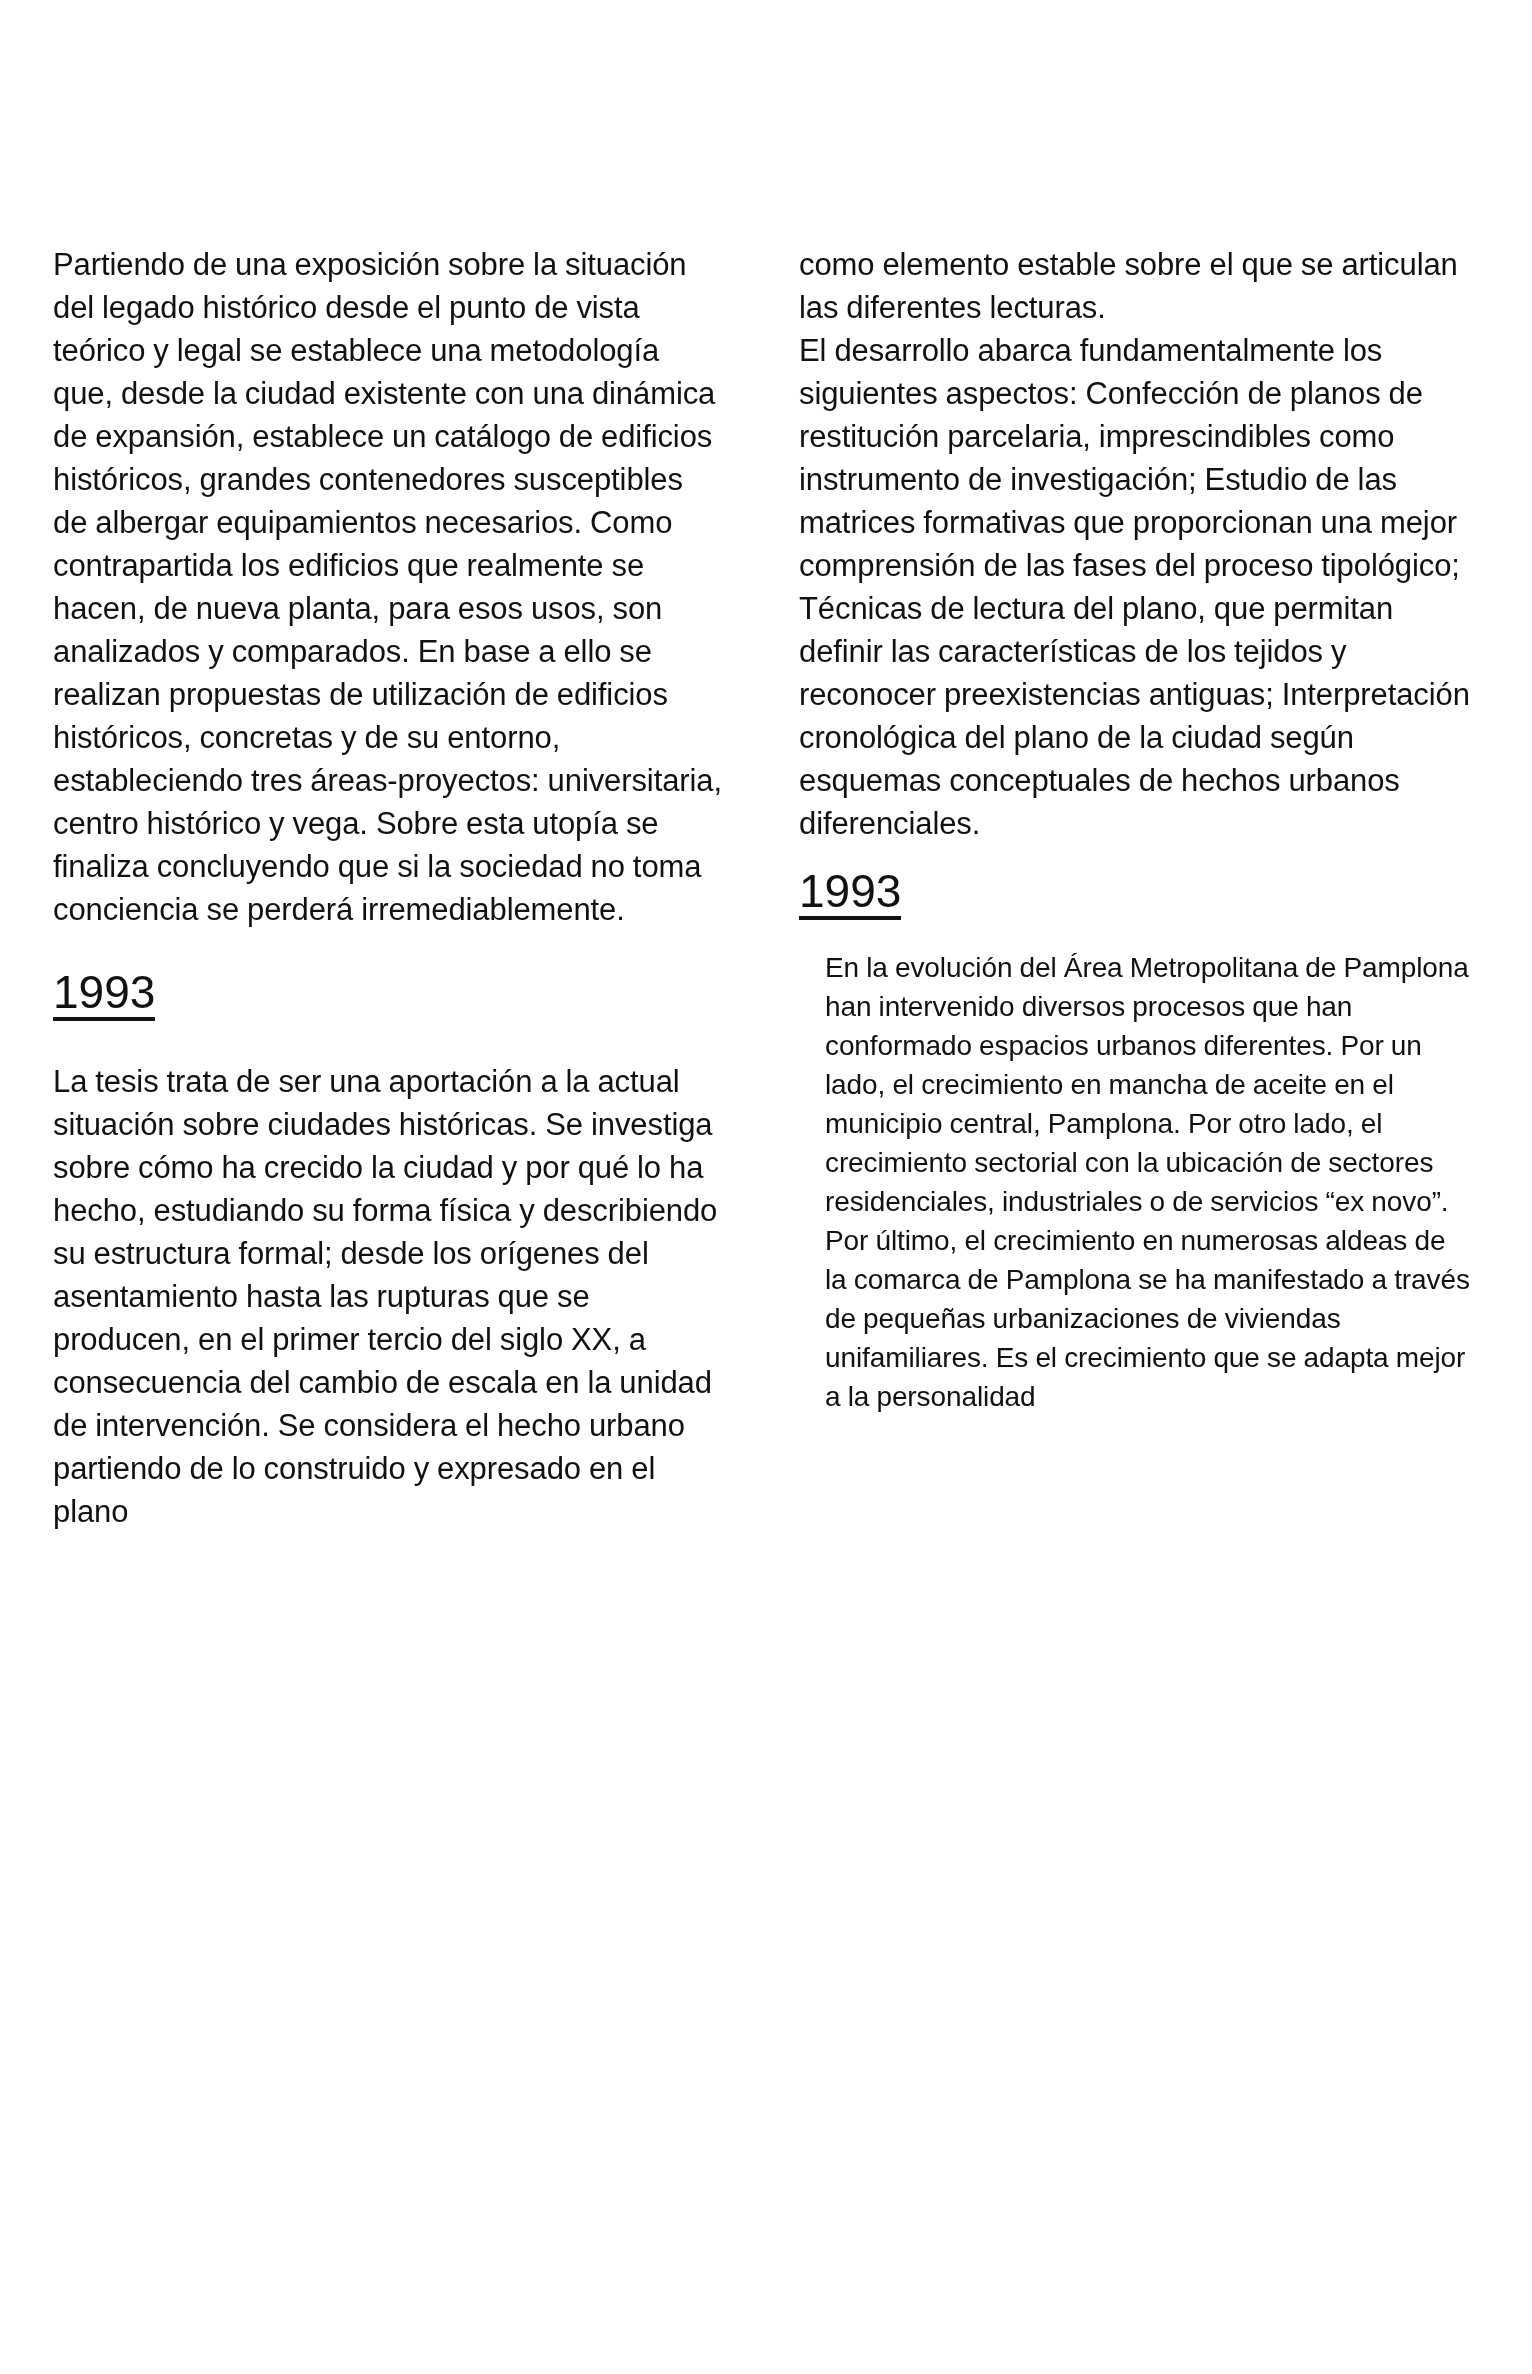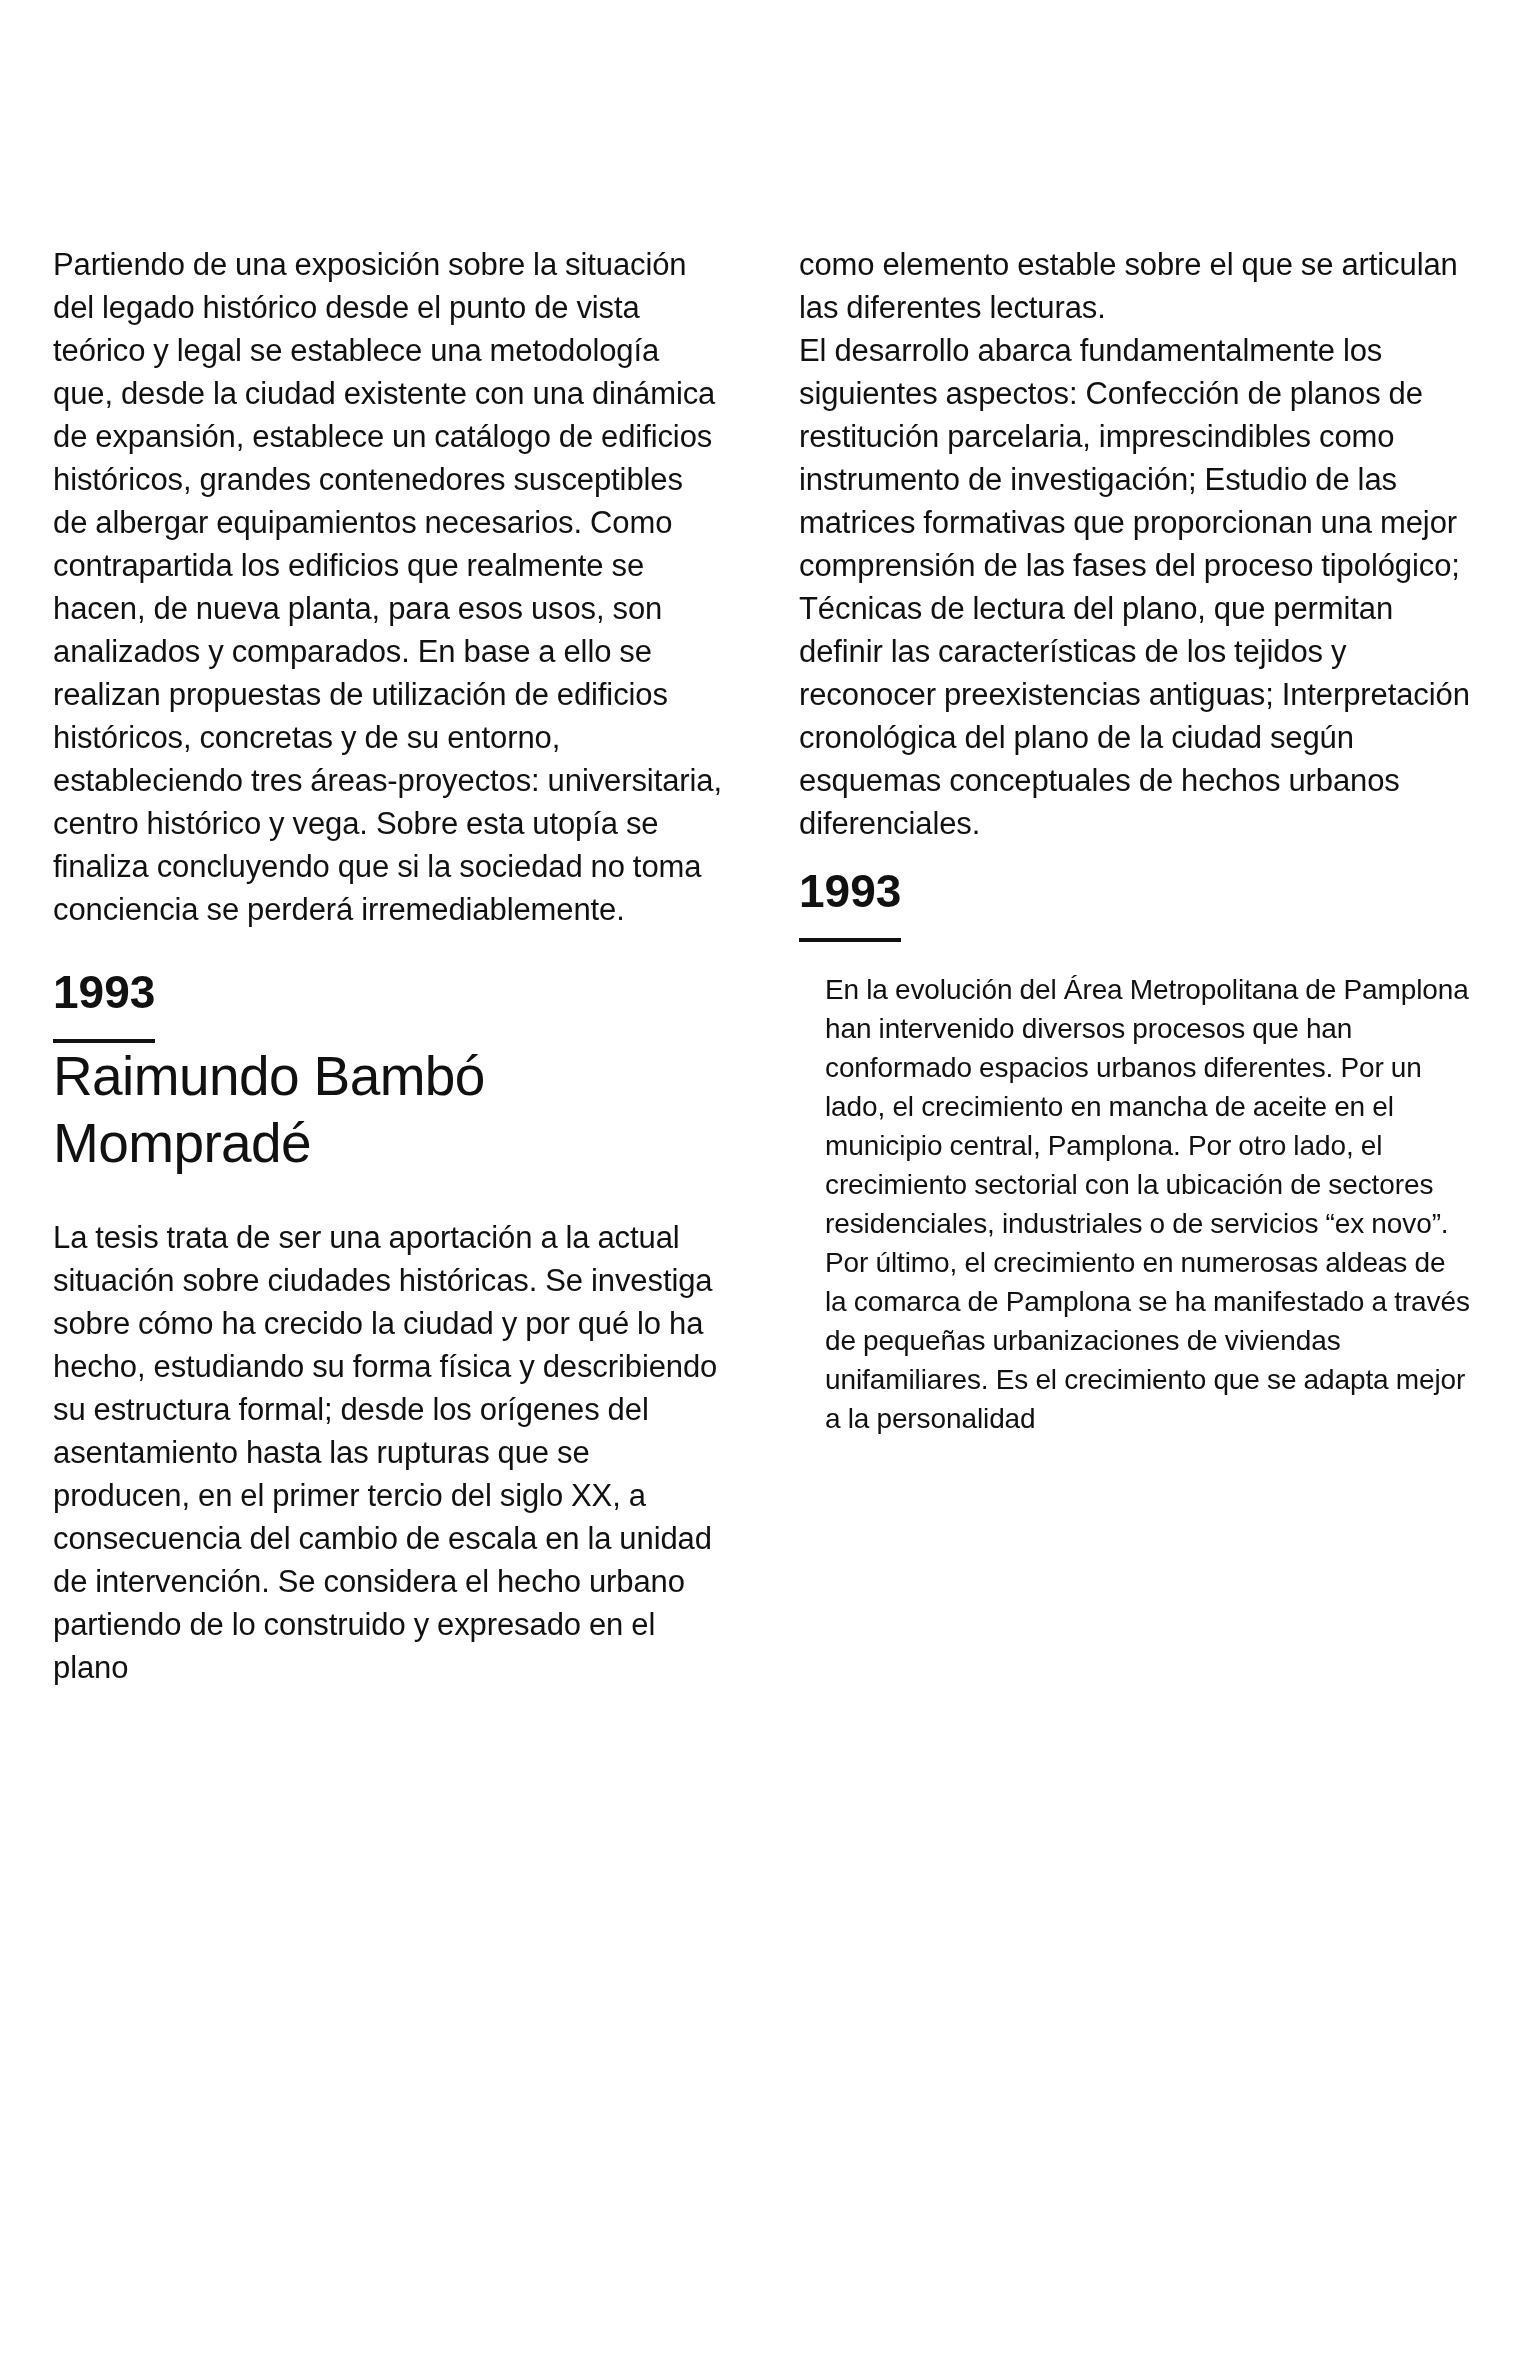--- a/index.html
+++ b/index.html
@@ -53,23 +53,23 @@
     font-size: 28px;
     line-height: 39px;
     margin-left: 26px;
   }
 
   
   .year-heading {
     display: inline-block;
     font-size: 46px;
     line-height: 1.05;
-    font-weight: 700;
+    font-weight: 400;
     letter-spacing: 0px;
-    padding-bottom: 23px;
+    padding-bottom: 1px;
     border-bottom: 4.6px solid #111111;
     margin: 0;
   }
 
   .year-block {
     margin-top: 37px;
     margin-bottom: 0;
   }
 
   .year-block.tight {
@@ -116,21 +116,20 @@
 
     <div class="column">
 
       <p class="body-text">Partiendo de una exposición sobre la situación del legado histórico desde el punto de vista teórico y legal se establece una metodología que, desde la ciudad existente con una dinámica de expansión, establece un catálogo de edificios históricos, grandes contenedores susceptibles de albergar equipamientos necesarios. Como contrapartida los edificios que realmente se hacen, de nueva planta, para esos usos, son analizados y comparados. En base a ello se realizan propuestas de utilización de edificios históricos, concretas y de su entorno, estableciendo tres áreas-proyectos: universitaria, centro histórico y vega. Sobre esta utopía se finaliza concluyendo que si la sociedad no toma conciencia se perderá irremediablemente.</p>
 
       <div class="year-block">
         <div class="year-heading">1993</div>
       </div>
 
 
-      <p class="work-author">Raimundo Bambó Mompradé</p>
 
       <p class="body-text abstract">La tesis trata de ser una aportación a la actual situación sobre ciudades históricas. Se investiga sobre cómo ha crecido la ciudad y por qué lo ha hecho, estudiando su forma física y describiendo su estructura formal; desde los orígenes del asentamiento hasta las rupturas que se producen, en el primer tercio del siglo XX, a consecuencia del cambio de escala en la unidad de intervención. Se considera el hecho urbano partiendo de lo construido y expresado en el plano</p>
 
     </div>
 
     <div class="column">
 
       <p class="body-text" style="white-space: pre-line;">como elemento estable sobre el que se articulan las diferentes lecturas.
 El desarrollo abarca fundamentalmente los siguientes aspectos: Confección de planos de restitución parcelaria, imprescindibles como instrumento de investigación; Estudio de las matrices formativas que proporcionan una mejor comprensión de las fases del proceso tipológico; Técnicas de lectura del plano, que permitan definir las características de los tejidos y reconocer preexistencias antiguas; Interpretación cronológica del plano de la ciudad según esquemas conceptuales de hechos urbanos diferenciales.</p>
 

